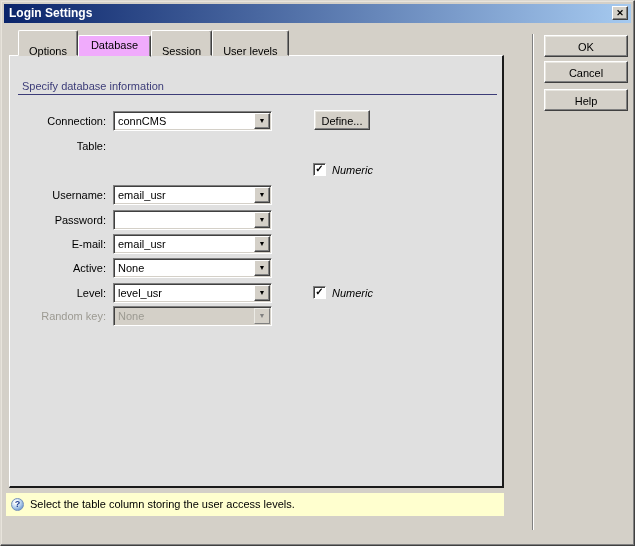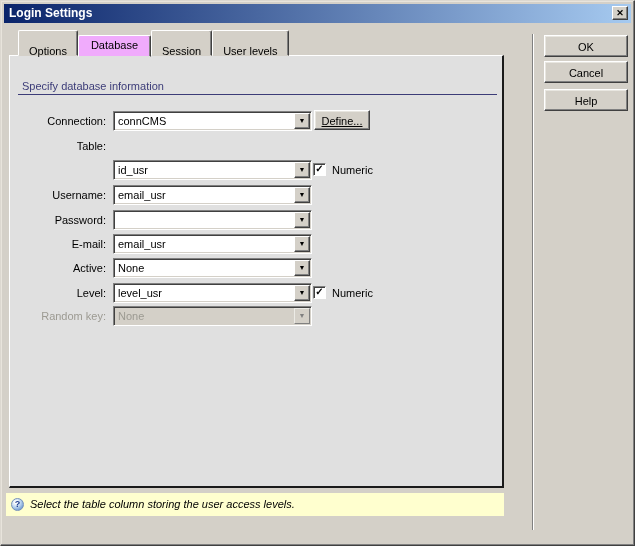--- a/index.html
+++ b/index.html
@@ -44,64 +44,64 @@
   }
   .heading { position:absolute; left:12px; top:24px; color:#3c3c78; }
   .rule { position:absolute; left:8px; top:38px; width:479px; height:1px; background:#3c3c78; }
 
   .row { position:absolute; left:0; width:495px; height:20px; }
   .r0{top:55px} .r1{top:80px} .r2{top:104px} .r3{top:129px} .r4{top:154px}
   .r5{top:178px} .r6{top:202px} .r7{top:227px} .r8{top:250px}
   .field-label { position:absolute; left:0; top:0; width:96px; text-align:right; line-height:20px; }
   .field-label.disabled { color:#9c9a92; }
   .combo {
-    position:absolute; left:103px; top:0; width:199px; height:20px; background:#fff;
+    position:absolute; left:103px; top:0; width:159px; height:20px; background:#fff;
     border:1px solid; border-color:#808080 #fff #fff #808080;
     box-shadow: inset 1px 1px 0 #404040, inset -1px -1px 0 #d4d0c8;
     text-decoration: underline;
   }
   .combo-value { position:absolute; left:4px; top:1px; right:20px; line-height:16px; white-space:nowrap; overflow:hidden; }
   .combo-arrow-btn {
     position:absolute; right:1px; top:1px; width:16px; height:16px;
     background:#d4d0c8; border:1px solid; border-color:#fff #404040 #404040 #fff;
     box-shadow: inset -1px -1px 0 #808080;
     text-align:center; font-size:7px; line-height:14px; color:#000;
   }
   .combo.disabled { background:#d4d0c8; }
   .combo.disabled .combo-value { color:#9c9a92; }
   .combo.disabled .combo-arrow-btn { box-shadow:none; border-color:#ecebe6 #808080 #808080 #ecebe6; color:#808080; }
 
   .push-btn {
     background:#d4d0c8; border:1px solid; border-color:#fff #404040 #404040 #fff;
     box-shadow: inset -1px -1px 0 #808080, inset 1px 1px 0 #e8e6e0;
     text-align:center; font-size:11px; cursor:default;
   }
-  .define-btn { position:absolute; left:304px; top:-1px; width:56px; height:20px; line-height:18px;text-decoration:underline; }
+  .define-btn { position:absolute; left:304px; top:-1px; width:56px; height:20px; line-height:18px; }
   .checkbox {
     position:absolute; left:303px; top:3px; width:13px; height:13px; background:#fff;
     border:1px solid; border-color:#808080 #fff #fff #808080;
     box-shadow: inset 1px 1px 0 #404040;
     font-size:10px; font-weight:bold; line-height:10px; text-align:center;
   }
-  .cb-label { position:absolute; left:322px; top:0; line-height:20px; }
+  .cb-label { position:absolute; left:322px; top:0; line-height:20px;font-style:italic; }
 
   .divider { position:absolute; left:531px; top:33px; height:496px; width:0;
     border-left:1px solid #808080; border-right:1px solid #fff; }
 
   .action-btn { position:absolute; left:543px; width:84px; height:22px; line-height:20px; }
   .btn-ok{top:34px} .btn-cancel{top:60px} .btn-help{top:88px}
 
   .statusbar { position:absolute; left:5px; top:492px; width:498px; height:23px; background:#ffffcf; }
   .help-icon {
     position:absolute; left:5px; top:5px; width:13px; height:13px; border-radius:50%;
     background: radial-gradient(circle at 35% 30%, #ffffff 10%, #bdd6f0 45%, #6f9bd2 80%, #4a77b4);
     border:1px solid #7490bb;
     color:#1f3f8f; font-size:9px; font-weight:bold; text-align:center; line-height:11px;
   }
-  .status-text { position:absolute; left:24px; top:0; line-height:23px;font-style:italic; }
+  .status-text { position:absolute; left:24px; top:0; line-height:23px; }
 </style>
 </head>
 <body>
 
 <div class="window">
 
   <div class="titlebar">
     <span>Login Settings</span>
     <span class="close-btn">
       <span>✕</span>
@@ -126,24 +126,20 @@
         <span class="combo-arrow-btn"><span>▼</span></span>
       </div>
       <button class="push-btn define-btn">Define...</button>
     </div>
 
     <div class="row r1">
       <span class="field-label">Table:</span>
     </div>
 
     <div class="row r2">
-      <div class="combo">
-        <span class="combo-value">id_usr</span>
-        <span class="combo-arrow-btn"><span>▼</span></span>
-      </div>
       <span class="checkbox"><span>✓</span></span>
       <span class="cb-label">Numeric</span>
     </div>
 
     <div class="row r3">
       <span class="field-label">Username:</span>
       <div class="combo">
         <span class="combo-value">email_usr</span>
         <span class="combo-arrow-btn"><span>▼</span></span>
       </div>

